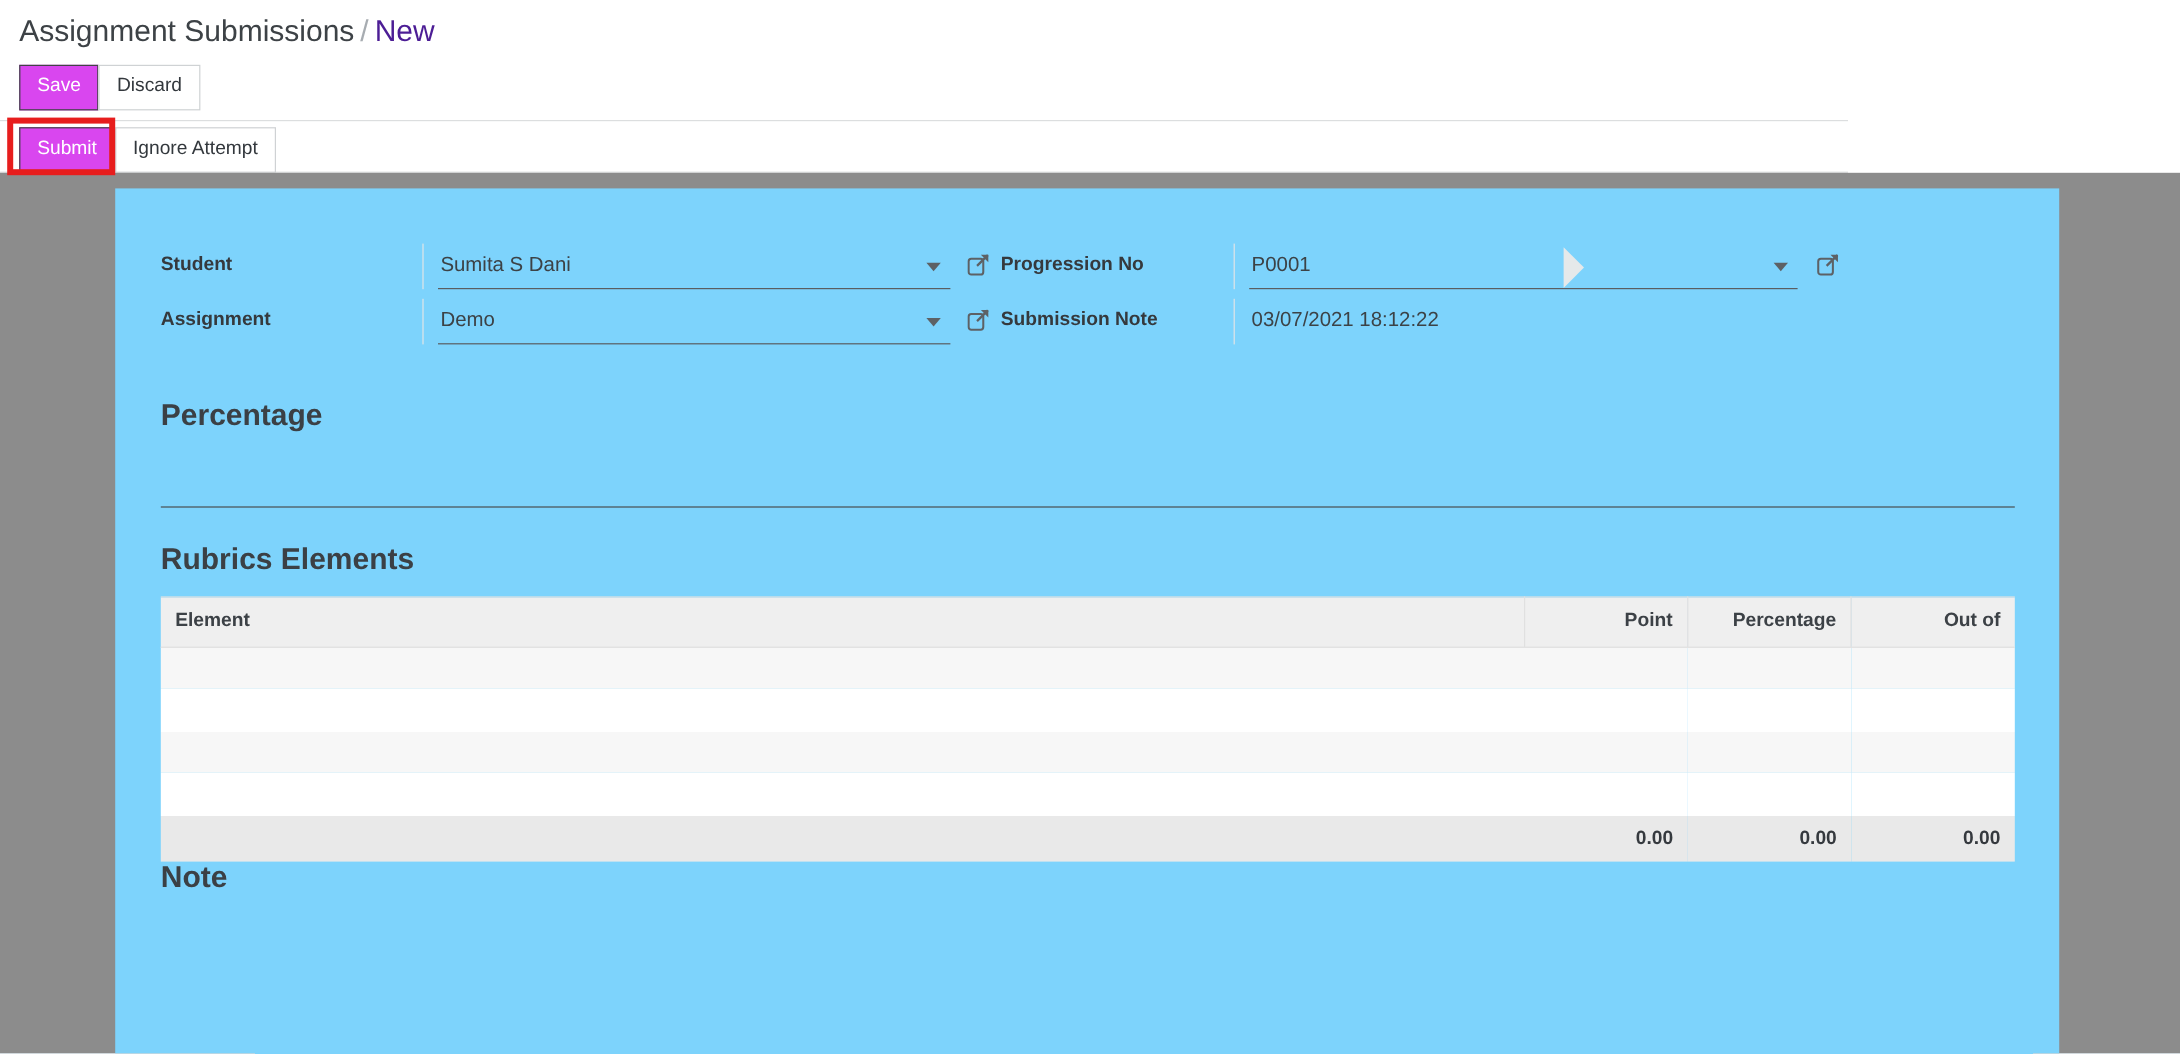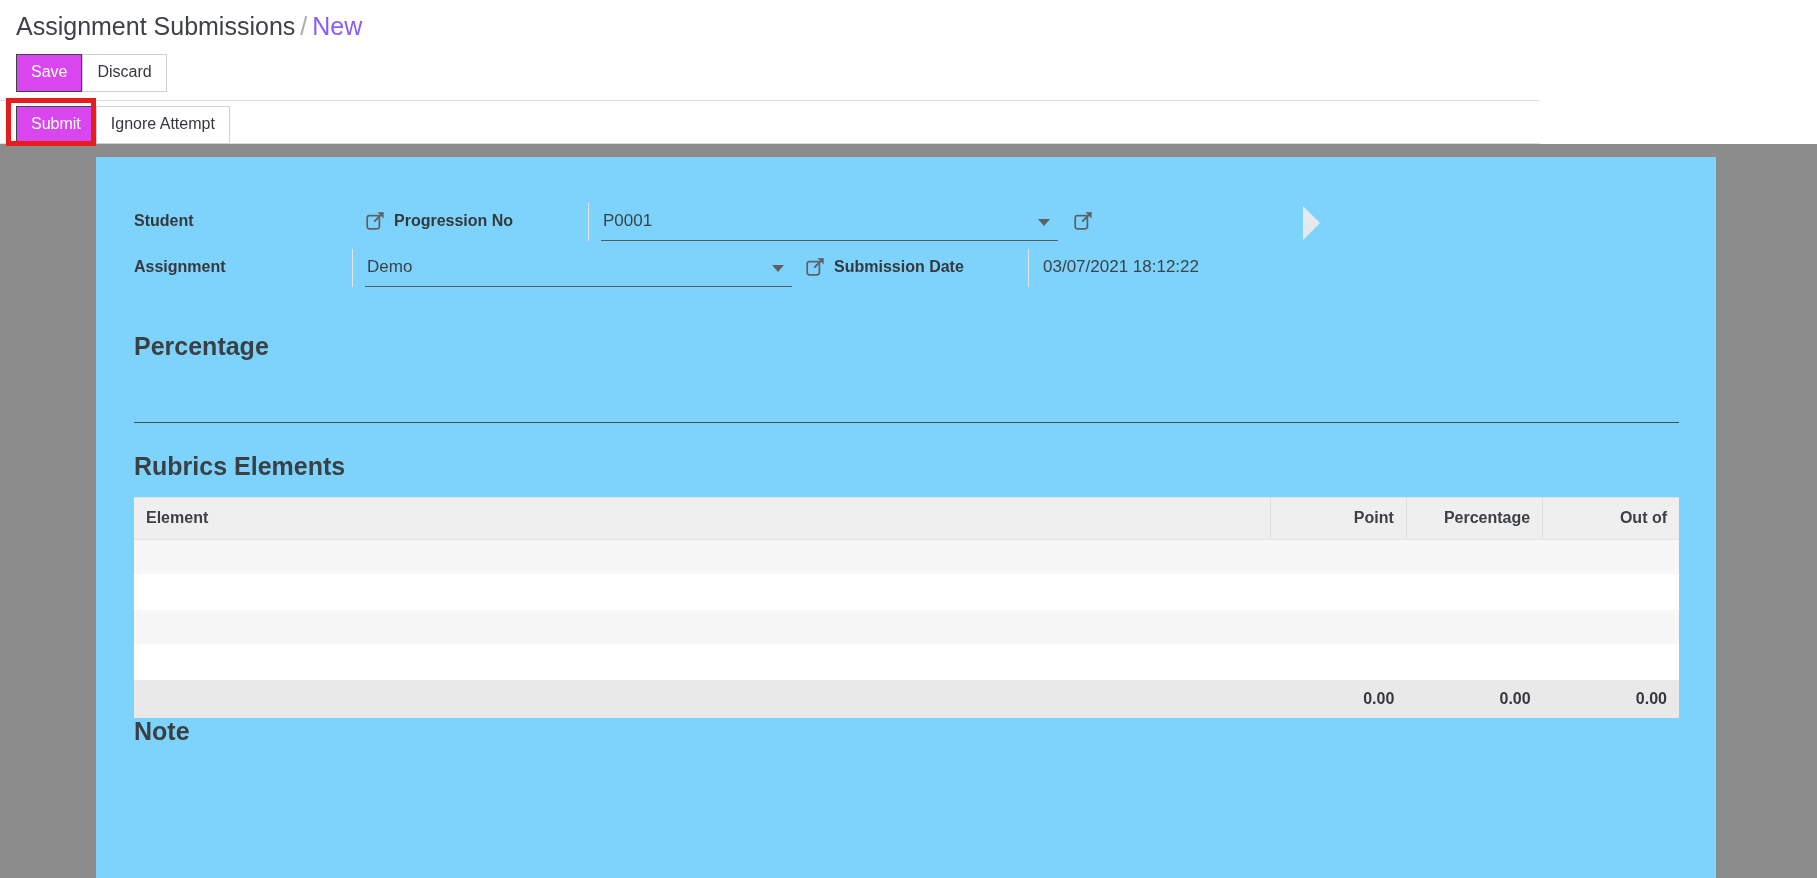--- a/index.html
+++ b/index.html
@@ -11,21 +11,21 @@
   }
   #app { position: relative; width: 1817px; height: 878px; background: #ffffff; }
 
   
   .breadcrumb {
     position: absolute; left: 16px; top: 12px;
     font-size: 25px; color: #3a3f44; white-space: nowrap;
   }
   .breadcrumb .crumb-main { color: #3d4246; margin-top: 12px; }
   .breadcrumb .crumb-sep  { color: #a7acb1; margin: 0 5px; }
-  .breadcrumb .crumb-cur  { color: #8b5cf6; }
+  .breadcrumb .crumb-cur  { color: #4c1d95; }
 
   
   .toolbar-primary {
     position: absolute; left: 16px; top: 54px;
     display: flex; align-items: stretch;
   }
   .btn {
     font-size: 16px; line-height: 1;
     padding: 9px 14px 11px 14px;
     border: 1px solid #cfd2d4;
@@ -233,20 +233,26 @@
   <div class="page-bg"></div>
 
   <div class="sheet">
 
     <div class="form-rows">
 
       <div class="form-row">
         <div class="fld">
           <div class="fld-label-wrap">
             <span class="fld-label">Student</span>
+          </div>
+          <div class="fld-control" style="width:440px;">
+            <div class="input-line">
+              <div class="value">Sumita S Dani</div>
+              <span class="caret"></span>
+            </div>
           </div>
         </div>
 
         <div class="fld" style="margin-left:14px;">
           <div class="fld-label-wrap w2">
             <span class="ext-icon">
               <svg width="19" height="19" viewBox="0 0 19 19">
                 <rect x="1.2" y="4.6" width="12.2" height="13.2" rx="2.2" ry="2.2" fill="none" stroke="#5d6165" stroke-width="1.7"></rect>
                 <path d="M8.2 10.6 L17.2 1.6" fill="none" stroke="#5d6165" stroke-width="1.9"></path>
                 <path d="M11.4 1.3 L17.6 1.3 L17.6 7.5 Z" fill="#5d6165"></path>
@@ -285,21 +291,21 @@
 
         <div class="fld" style="margin-left:14px;">
           <div class="fld-label-wrap w2">
             <span class="ext-icon">
               <svg width="19" height="19" viewBox="0 0 19 19">
                 <rect x="1.2" y="4.6" width="12.2" height="13.2" rx="2.2" ry="2.2" fill="none" stroke="#5d6165" stroke-width="1.7"></rect>
                 <path d="M8.2 10.6 L17.2 1.6" fill="none" stroke="#5d6165" stroke-width="1.9"></path>
                 <path d="M11.4 1.3 L17.6 1.3 L17.6 7.5 Z" fill="#5d6165"></path>
               </svg>
             </span>
-            <span class="fld-label">Submission Date</span>
+            <span class="fld-label">Submission Note</span>
           </div>
           <div class="fld-control" style="width:470px;">
             <div class="input-line plain">
               <div class="value">03/07/2021 18:12:22</div>
             </div>
           </div>
         </div>
       </div>
 
     </div>

